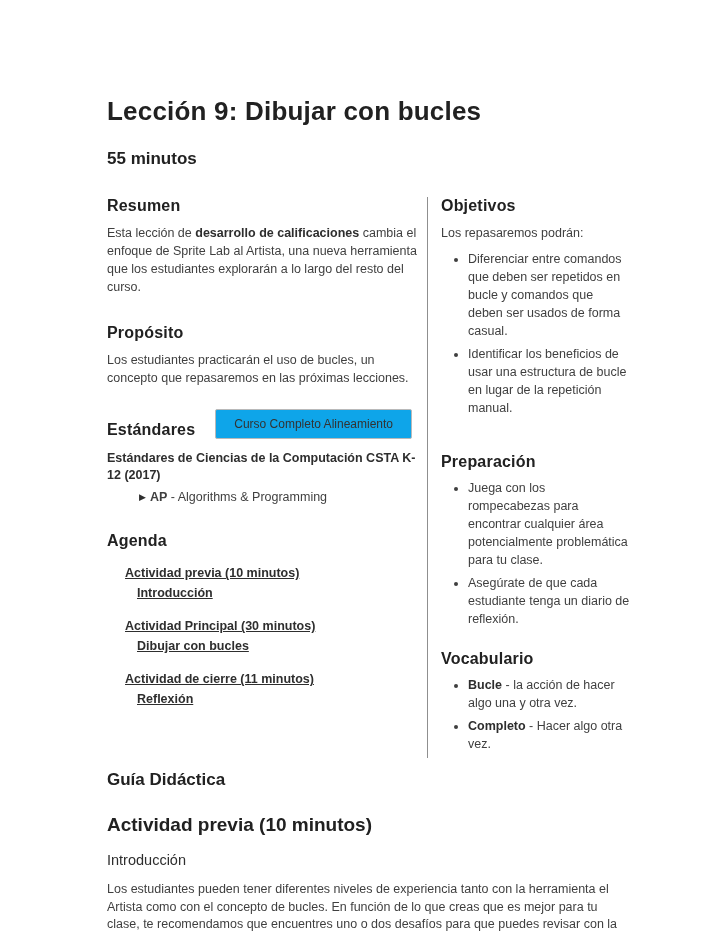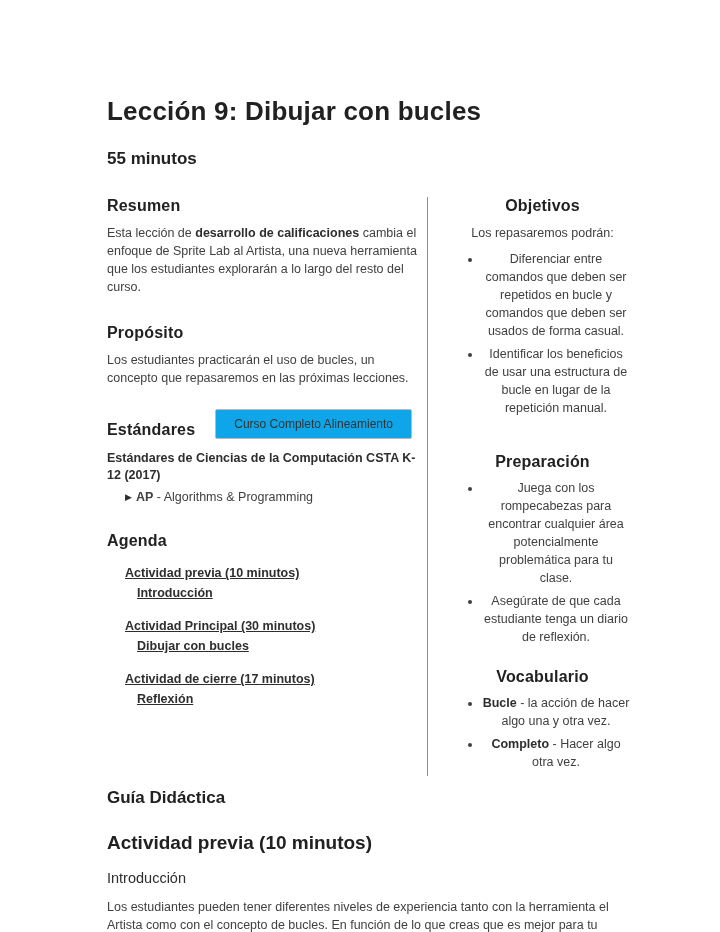--- a/index.html
+++ b/index.html
@@ -36,22 +36,21 @@
     align-items: stretch;
   }
   .col-left {
     width: 320px;
     flex: 0 0 320px;
     padding-right: 7px;
   }
   .col-right {
     flex: 1 1 auto;
     border-left: 1px solid #8f8f8f;
-    padding-left: 27px;
-    text-align: center;
+    padding-left: 13px;
   }
   h2.section-heading {
     font-size: 16px;
     font-weight: 700;
     color: #212121;
     letter-spacing: 0.2px;
   }
   .body-text {
     margin-top: 9px;
     font-size: 12.5px;
@@ -78,21 +77,21 @@
     cursor: pointer;
   }
   .std-title {
     margin-top: 11px;
     font-size: 12.5px;
     font-weight: 700;
     line-height: 17px;
   }
   .std-item {
     margin-top: 6px;
-    margin-left: 18px;
+    margin-left: 32px;
     font-size: 12.5px;
     color: #3f3f3f;
     cursor: pointer;
   }
   .tri {
     font-size: 9px;
     color: #2e2e2e;
     display: inline-block;
     vertical-align: 1px;
     margin-right: 4px;
@@ -182,21 +181,21 @@
         <div class="agenda-list">
           <div class="agenda-item">
             <a href="#">Actividad previa (10 minutos)</a>
             <div class="sub"><a href="#">Introducción</a></div>
           </div>
           <div class="agenda-item">
             <a href="#">Actividad Principal (30 minutos)</a>
             <div class="sub"><a href="#">Dibujar con bucles</a></div>
           </div>
           <div class="agenda-item">
-            <a href="#">Actividad de cierre (17 minutos)</a>
+            <a href="#">Actividad de cierre (11 minutos)</a>
             <div class="sub"><a href="#">Reflexión</a></div>
           </div>
         </div>
       </section>
 
     </div>
 
     <div class="col-right">
 
       <section>

